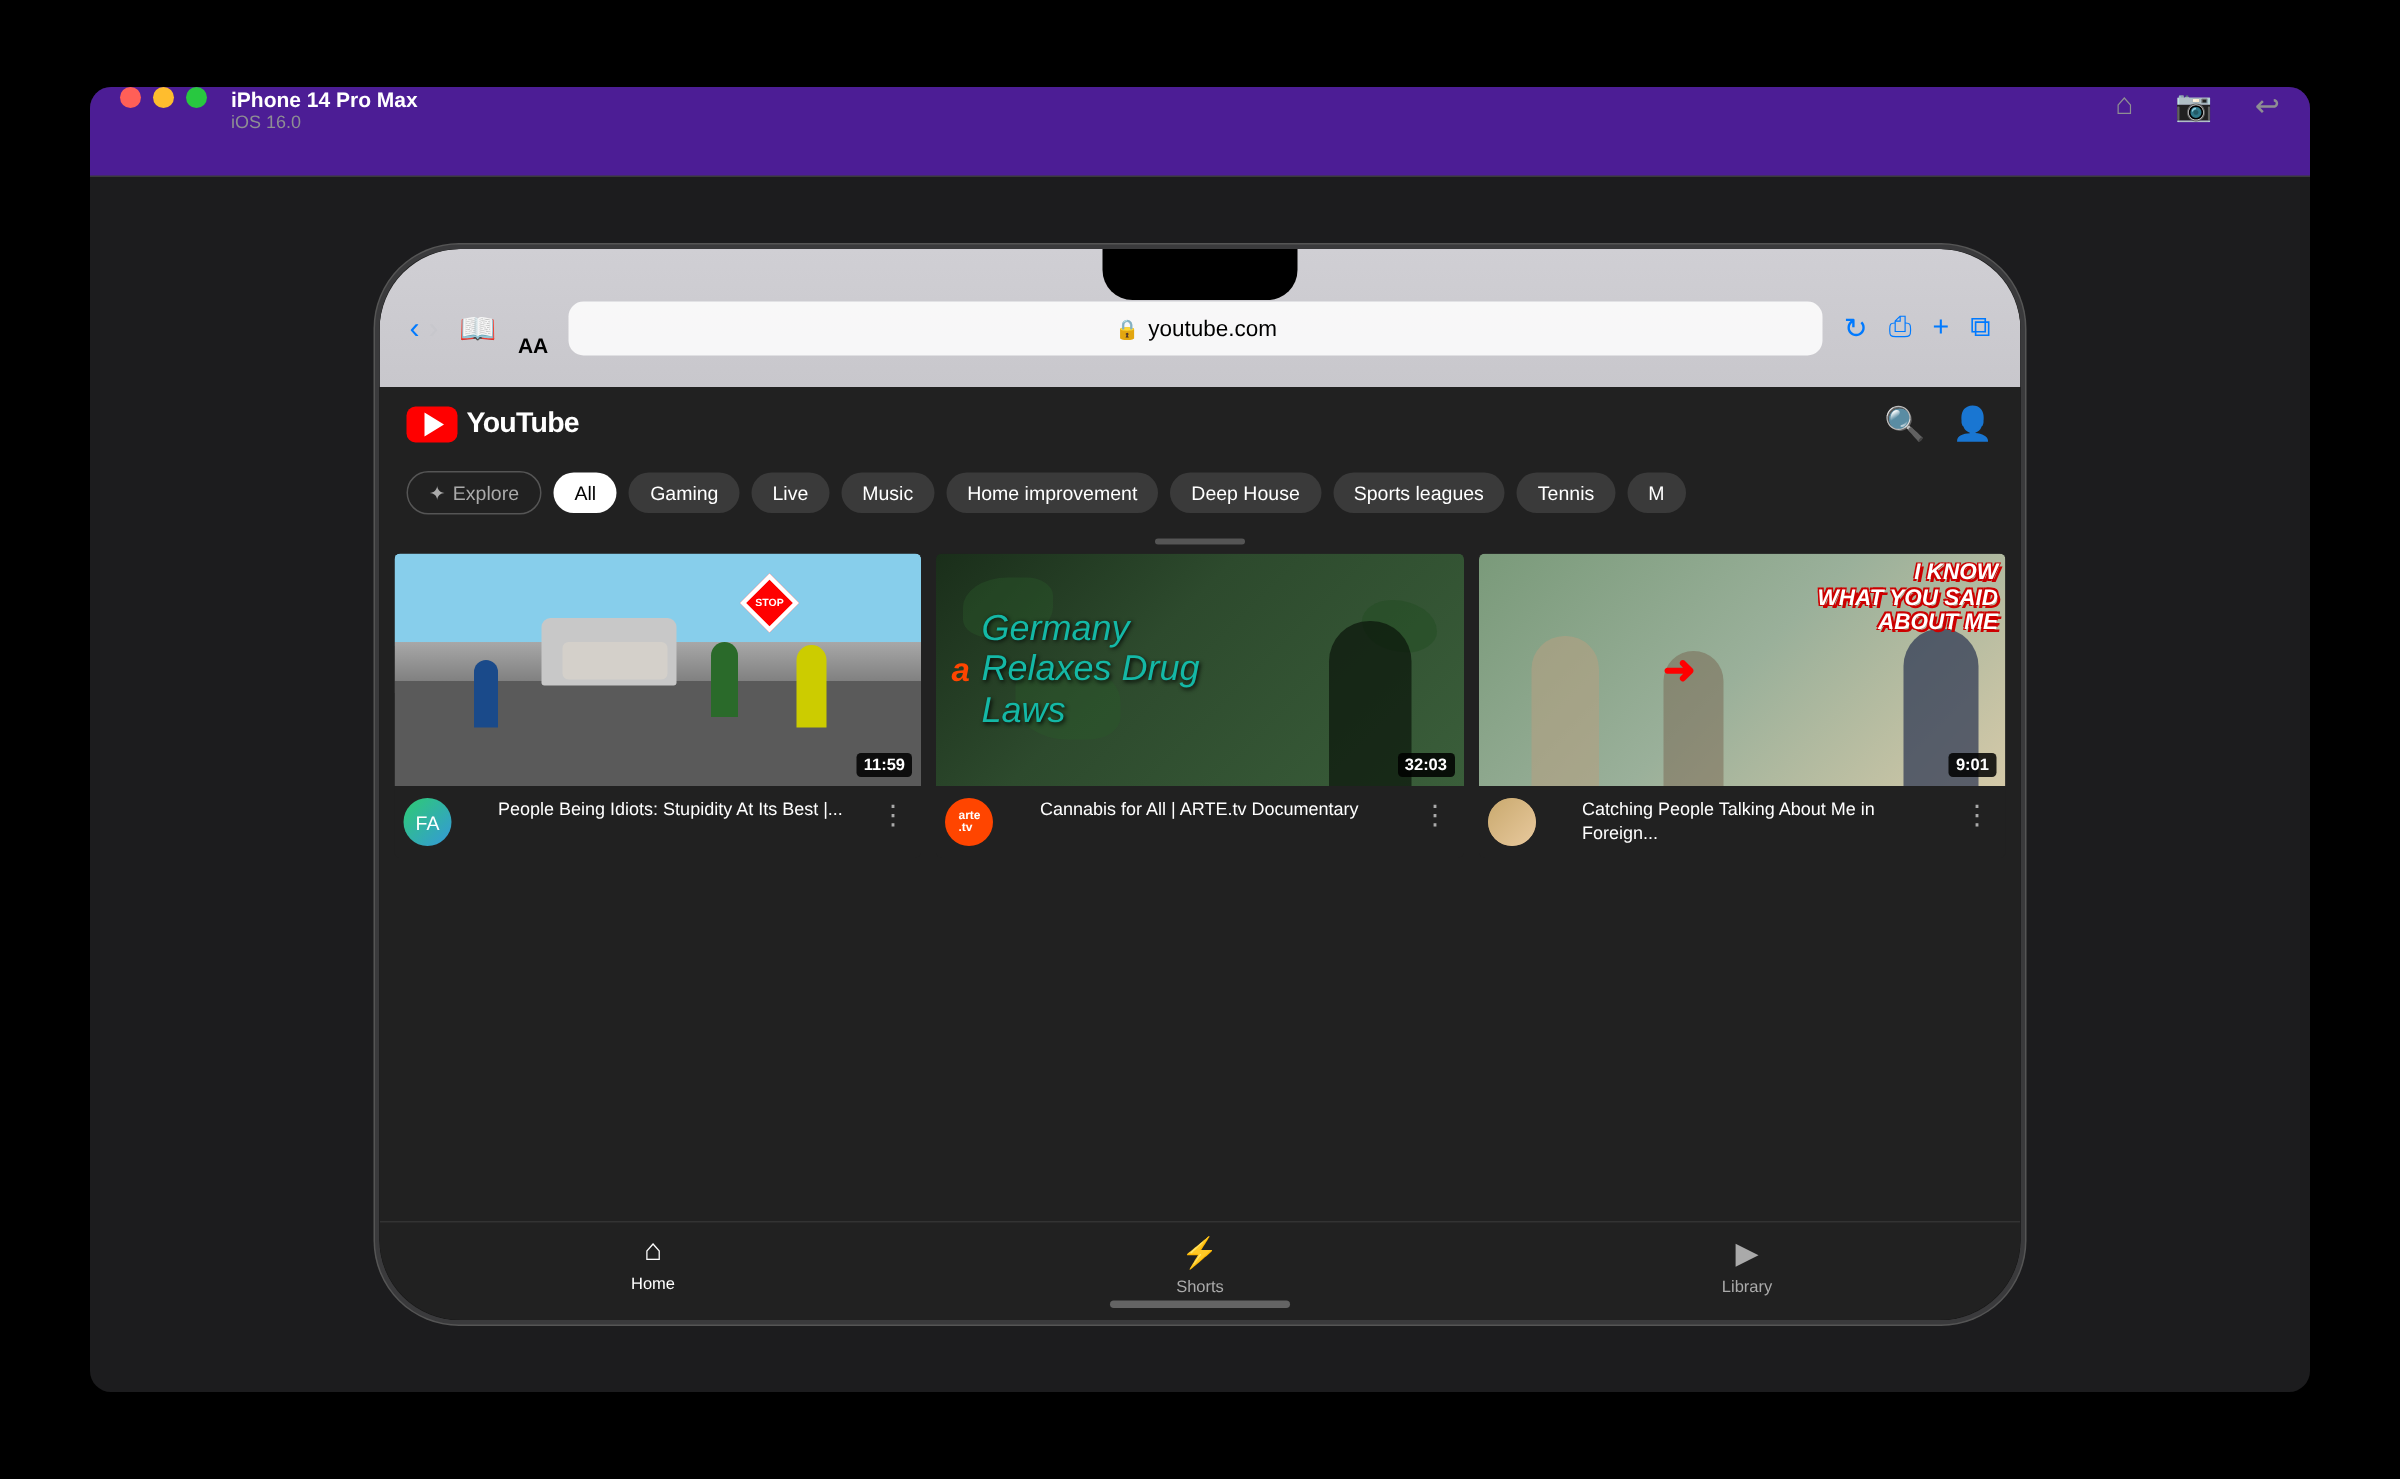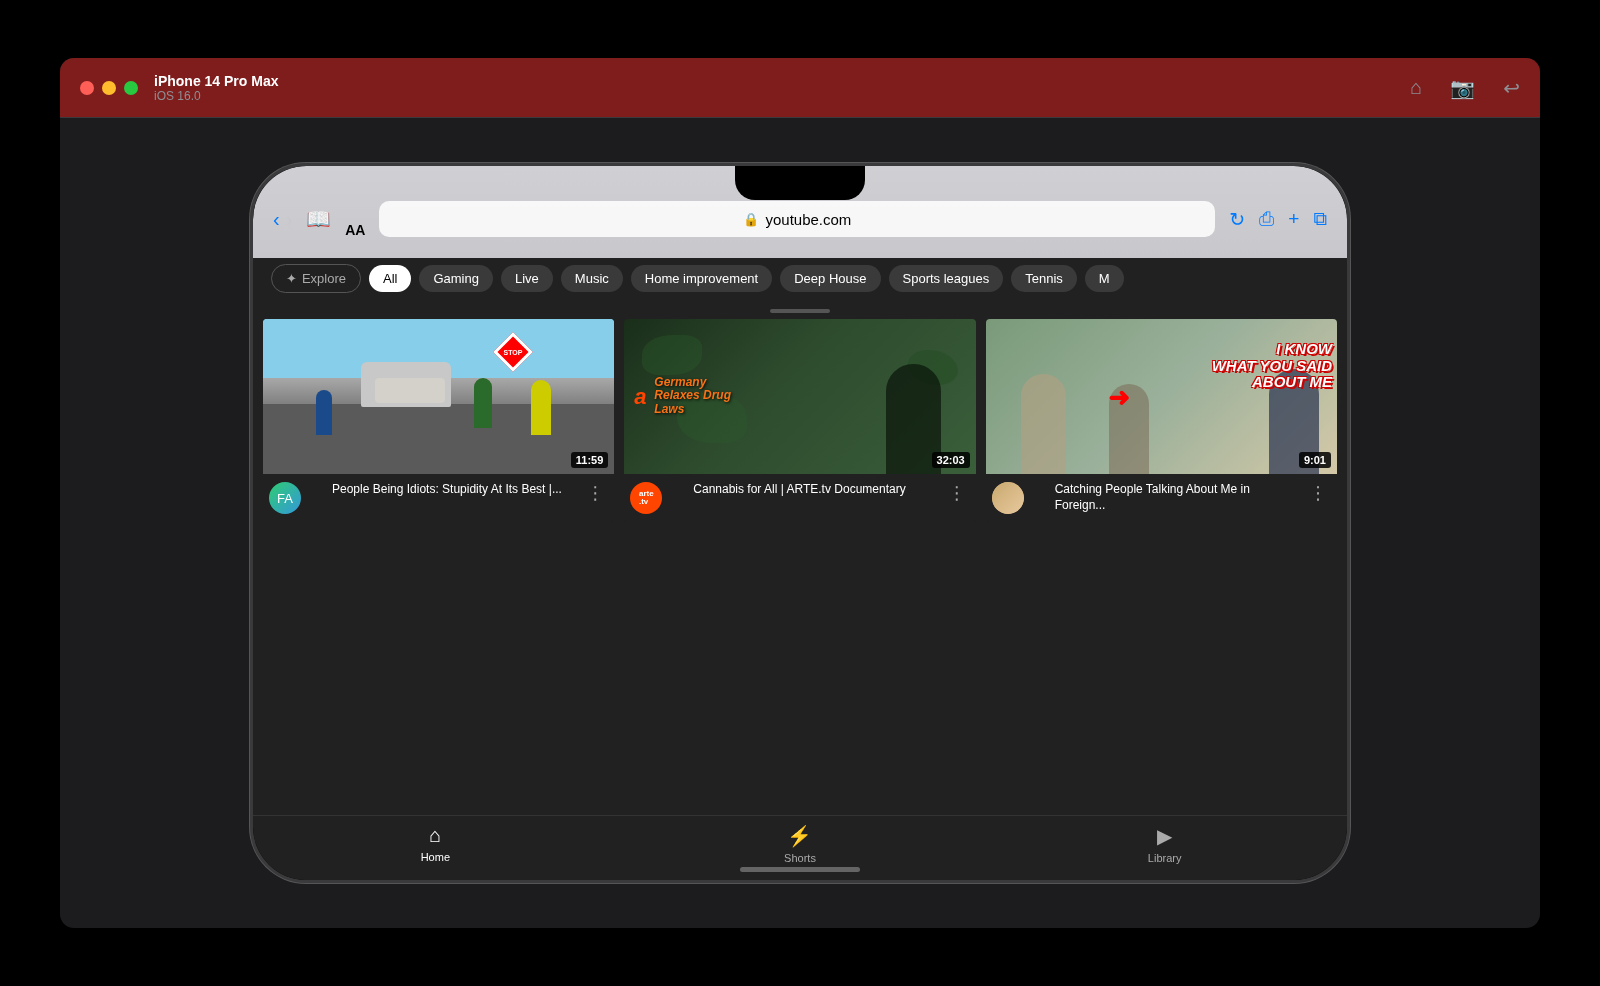--- a/index.html
+++ b/index.html
@@ -18,24 +18,24 @@
       width: 1480px;
       height: 870px;
       background: #1c1c1e;
       border-radius: 14px;
       position: relative;
       overflow: hidden;
     }
 
     
     .title-bar {
-      background: #7f1d1d;
+      background: #4c1d95;
       height: 60px;
       display: flex;
-      align-items: center;
+      align-items: flex-start;
       padding: 0 20px;
       border-bottom: 1px solid #3a3a3c;
     }
     .traffic-lights {
       display: flex;
       gap: 8px;
       margin-right: 16px;
     }
     .tl-red { width: 14px; height: 14px; border-radius: 50%; background: #ff5f57; }
     .tl-yellow { width: 14px; height: 14px; border-radius: 50%; background: #ffbd2e; }
@@ -409,20 +409,32 @@
               <span class="safari-action-btn">↻</span>
               <span class="safari-action-btn">⎙</span>
               <span class="safari-action-btn">+</span>
               <span class="safari-action-btn">⧉</span>
             </div>
           </div>
         </div>
 
         <div class="yt-app">
 
+          <div class="yt-header">
+            <div class="yt-logo">
+              <div class="yt-logo-icon">
+                <div class="yt-logo-play"></div>
+              </div>
+              <span class="yt-logo-text">YouTube</span>
+            </div>
+            <div class="yt-header-icons">
+              <span class="yt-header-icon">🔍</span>
+              <span class="yt-header-icon">👤</span>
+            </div>
+          </div>
 
           <div class="yt-categories">
             <button class="cat-pill explore">
               <span>✦</span>
               <span>Explore</span>
             </button>
             <button class="cat-pill active">All</button>
             <button class="cat-pill inactive">Gaming</button>
             <button class="cat-pill inactive">Live</button>
             <button class="cat-pill inactive">Music</button>
@@ -473,21 +485,21 @@
                     <div style="position:absolute;top:10%;left:5%;width:60px;height:40px;background:#2a5a2a;border-radius:50% 30% 50% 30%;"></div>
                     <div style="position:absolute;top:20%;right:5%;width:50px;height:35px;background:#1e4a1e;border-radius:40% 60% 40% 60%;"></div>
                     <div style="position:absolute;bottom:20%;left:15%;width:70px;height:50px;background:#2a5a2a;border-radius:30% 50% 30% 50%;"></div>
                   </div>
 
                   <div style="position:absolute;right:10%;bottom:0;width:55px;height:110px;background:rgba(10,20,10,0.7);border-radius:27px 27px 0 0;"></div>
 
                   <div style="position:absolute;left:10px;top:50%;transform:translateY(-50%);color:#ff4500;font-size:22px;font-weight:900;font-style:italic;">a</div>
 
                   <div style="position:absolute;left:30px;top:50%;transform:translateY(-50%);text-align:left;">
-                    <div style="color:#f97316;font-size:12px;font-weight:700;font-style:italic;line-height:1.15;text-shadow:1px 1px 3px rgba(0,0,0,0.9);">Germany<br>Relaxes Drug<br>Laws</div>
+                    <div style="color:#14b8a6;font-size:24px;font-weight:400;font-style:italic;line-height:1.15;text-shadow:1px 1px 3px rgba(0,0,0,0.9);">Germany<br>Relaxes Drug<br>Laws</div>
                   </div>
                   <span class="duration-badge">32:03</span>
                 </div>
                 <div class="video-meta">
                   <div class="channel-avatar avatar-arte" style="font-size:8px;font-weight:800;line-height:1;">arte<br>.tv</div>
                   <div class="video-info">
                     <div class="video-title">Cannabis for All | ARTE.tv Documentary</div>
                   </div>
                   <span class="video-more">⋮</span>
                 </div>
@@ -497,21 +509,21 @@
                 <div class="video-thumb">
                   <div style="position:absolute;inset:0;background:linear-gradient(135deg,#7a9a7a 0%,#9ab09a 50%,#d4c9a8 100%);"></div>
 
                   <div style="position:absolute;bottom:0;left:10%;width:45px;height:100px;background:rgba(180,160,130,0.6);border-radius:22px 22px 0 0;"></div>
                   <div style="position:absolute;bottom:0;left:35%;width:40px;height:90px;background:rgba(120,100,80,0.5);border-radius:20px 20px 0 0;"></div>
 
                   <div style="position:absolute;bottom:0;right:5%;width:50px;height:105px;background:rgba(40,50,80,0.7);border-radius:25px 25px 0 0;"></div>
 
                   <div style="position:absolute;top:50%;left:35%;transform:translateY(-50%);color:#ff0000;font-size:26px;font-weight:900;">➜</div>
 
-                  <div style="position:absolute;top:22px;right:5px;text-align:right;">
+                  <div style="position:absolute;top:5px;right:5px;text-align:right;">
                     <div style="color:#fff;font-size:15px;font-weight:900;font-style:italic;line-height:1.1;text-shadow:2px 2px 0 #cc0000,-1px -1px 0 #cc0000,1px -1px 0 #cc0000,-1px 1px 0 #cc0000;">I KNOW<br>WHAT YOU SAID<br>ABOUT ME</div>
                   </div>
                   <span class="duration-badge">9:01</span>
                 </div>
                 <div class="video-meta">
                   <div class="channel-avatar avatar-person">
                     <div style="width:100%;height:100%;background:linear-gradient(135deg,#c9a96e 0%,#e8c99e 100%);border-radius:50%;"></div>
                   </div>
                   <div class="video-info">
                     <div class="video-title">Catching People Talking About Me in Foreign...</div>

